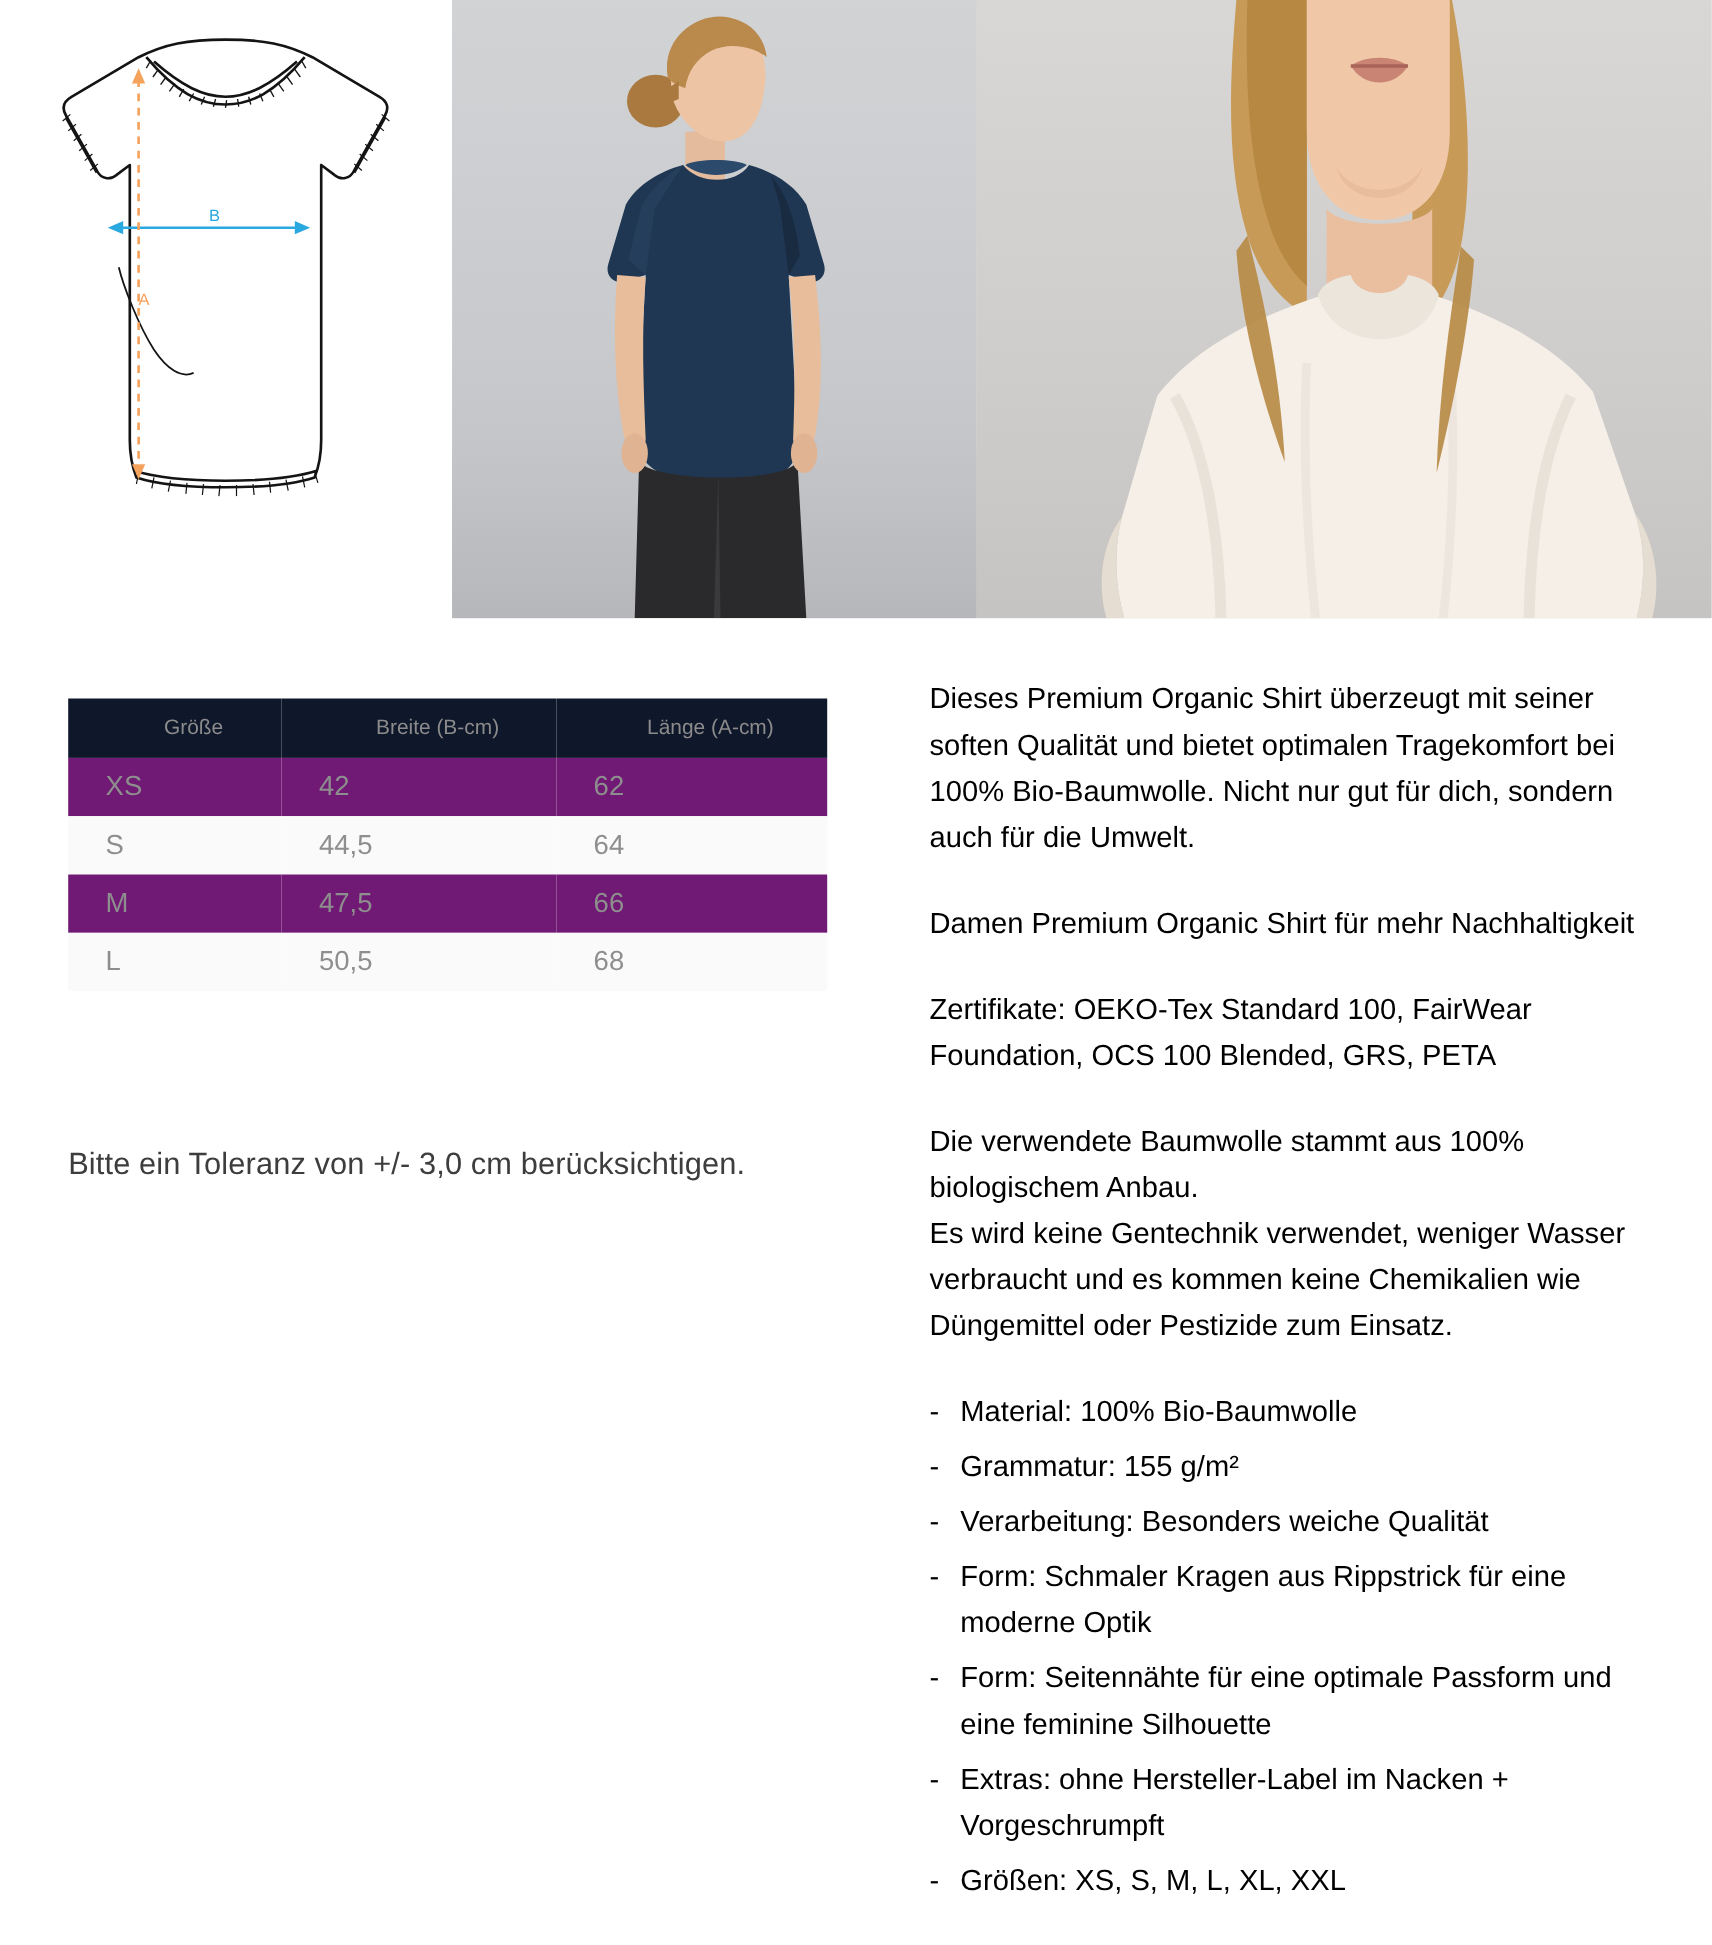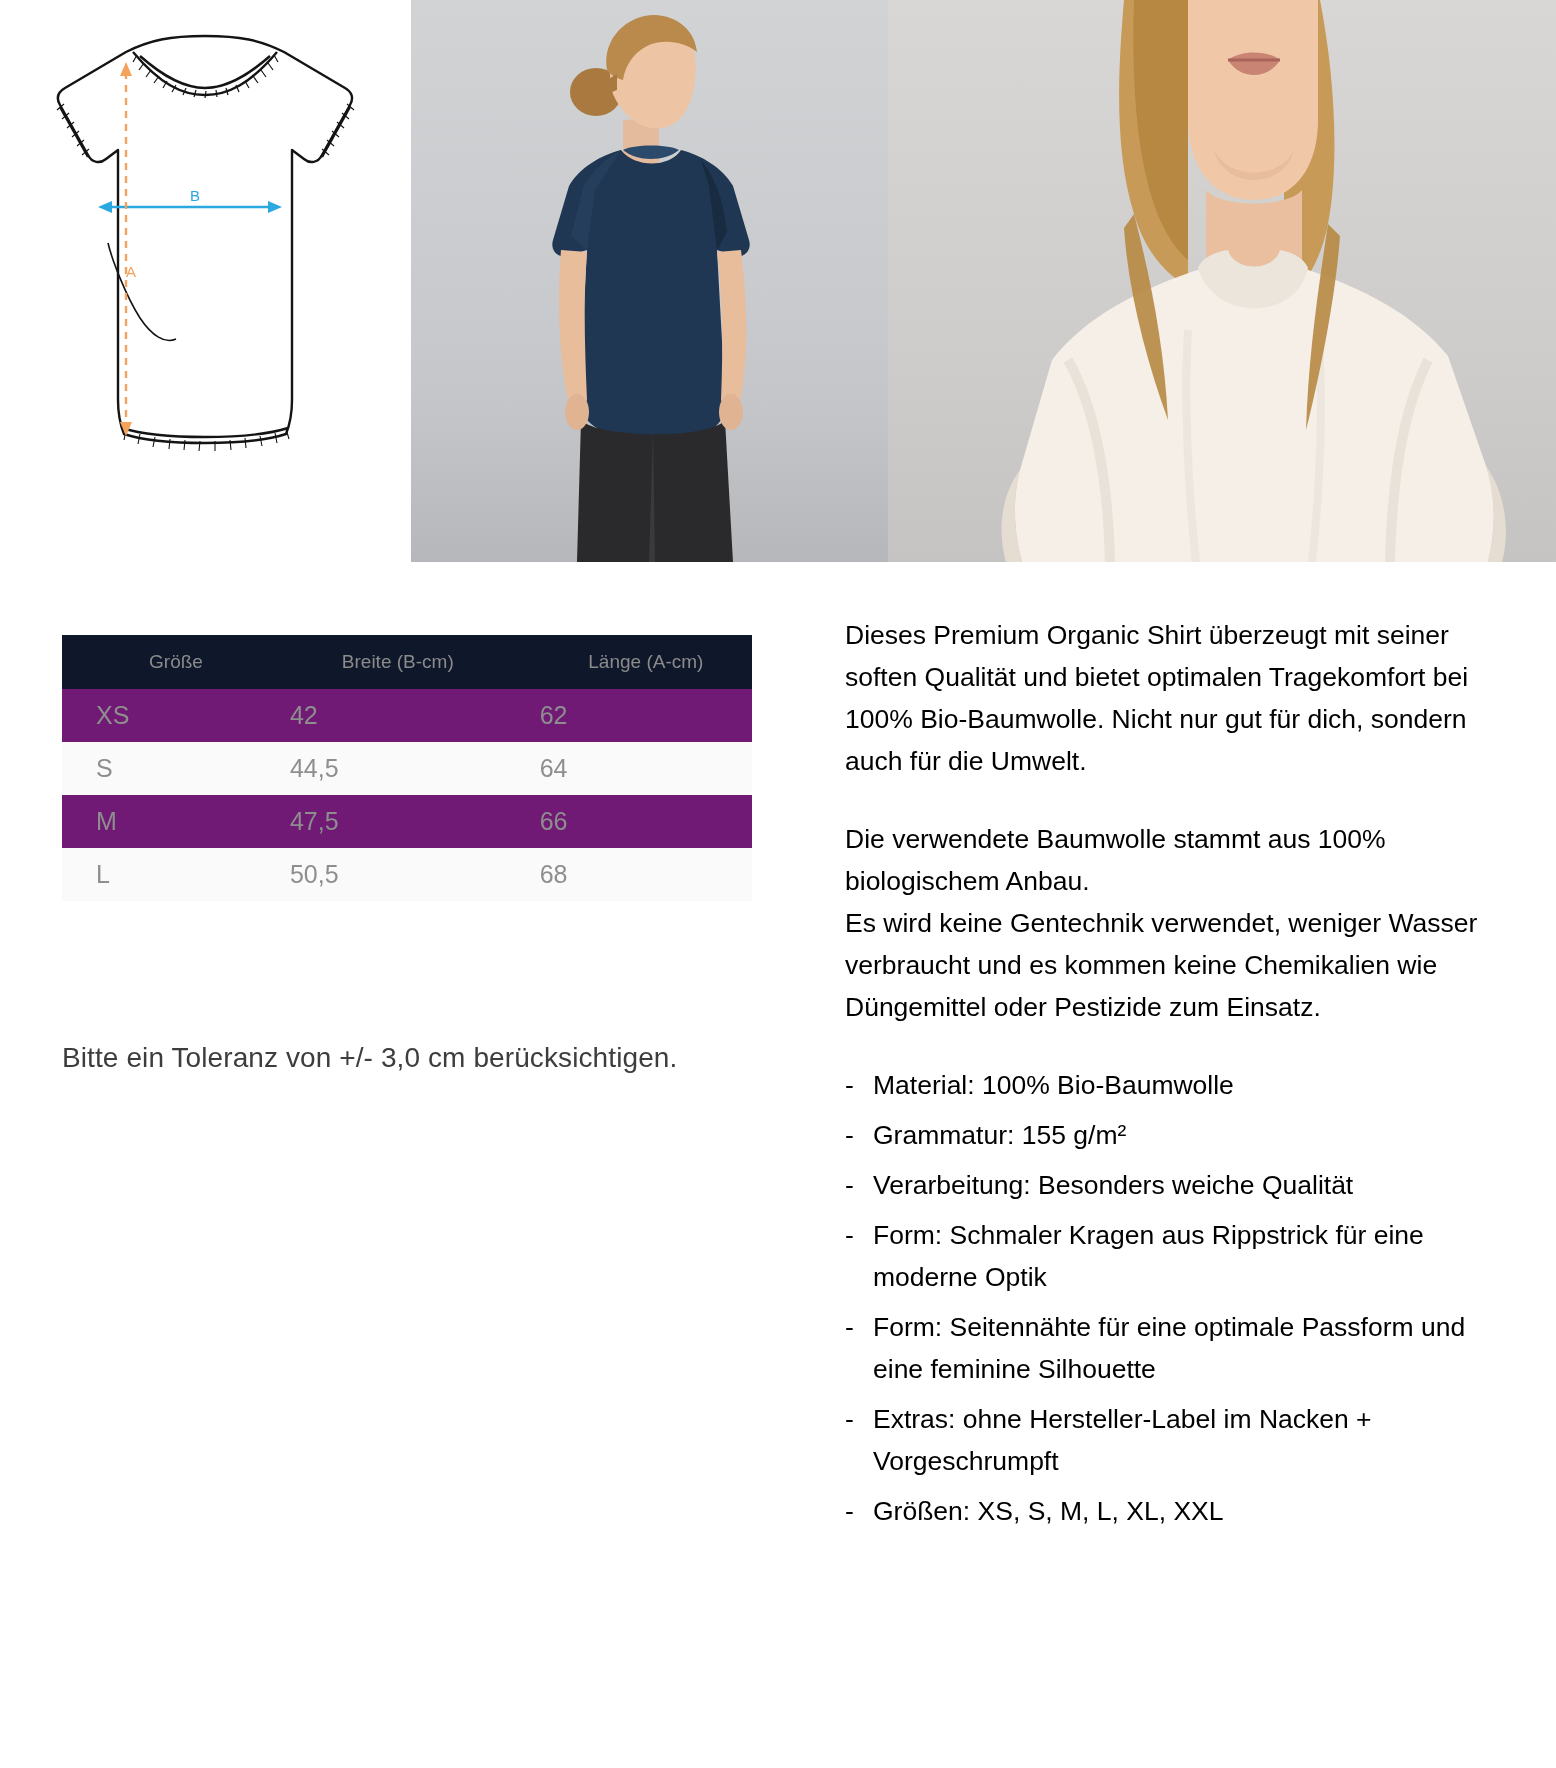--- a/index.html
+++ b/index.html
@@ -346,20 +346,22 @@
         <td>50,5</td>
         <td>68</td>
       </tr>
     </tbody>
   </table>
 
   <div class="tolerance">Bitte ein Toleranz von +/- 3,0 cm berücksichtigen.</div>
 
   <div class="right-col">
     <p>Dieses Premium Organic Shirt überzeugt mit seiner soften Qualität und bietet optimalen Tragekomfort bei 100% Bio-Baumwolle. Nicht nur gut für dich, sondern auch für die Umwelt.</p>
+    <p>Damen Premium Organic Shirt für mehr Nachhaltigkeit</p>
+    <p>Zertifikate: OEKO-Tex Standard 100, FairWear Foundation, OCS 100 Blended, GRS, PETA</p>
     <p class="tight">Die verwendete Baumwolle stammt aus 100% biologischem Anbau.</p>
     <p>Es wird keine Gentechnik verwendet, weniger Wasser verbraucht und es kommen keine Chemikalien wie Düngemittel oder Pestizide zum Einsatz.</p>
 
     <ul class="spec-list">
       <li>
         <span class="dash">-</span>
         <span>Material: 100% Bio-Baumwolle</span>
       </li>
       <li>
         <span class="dash">-</span>

